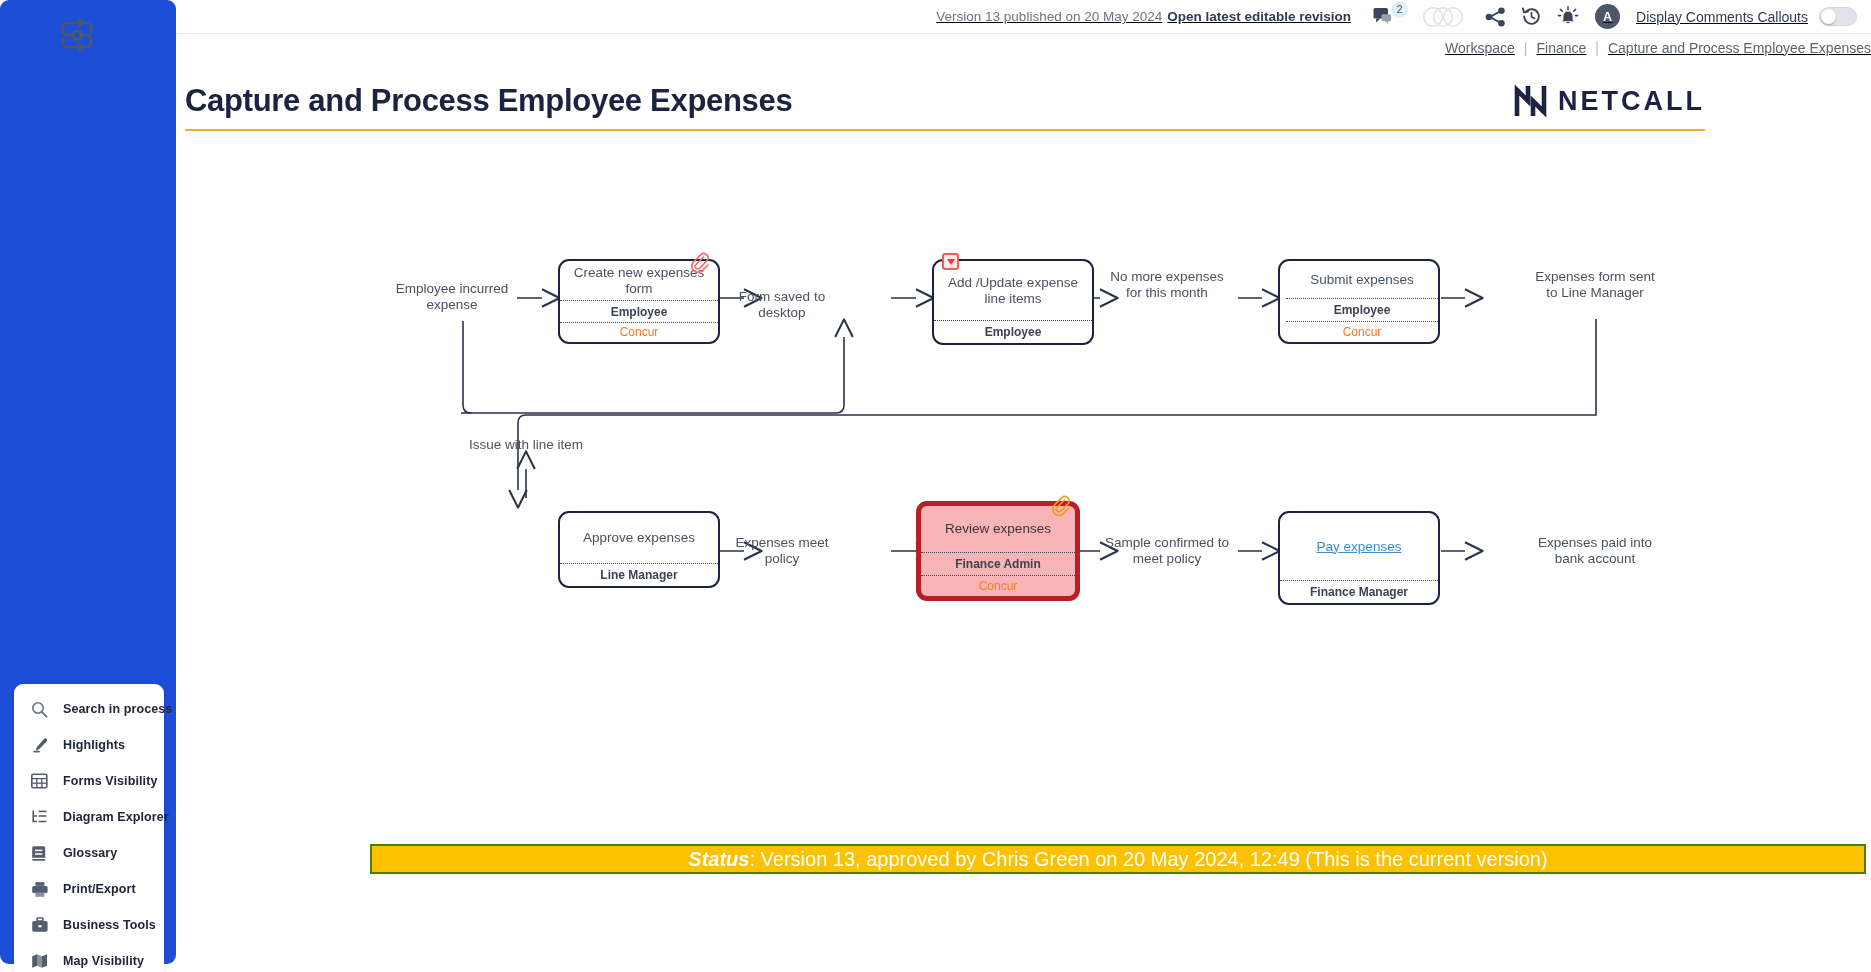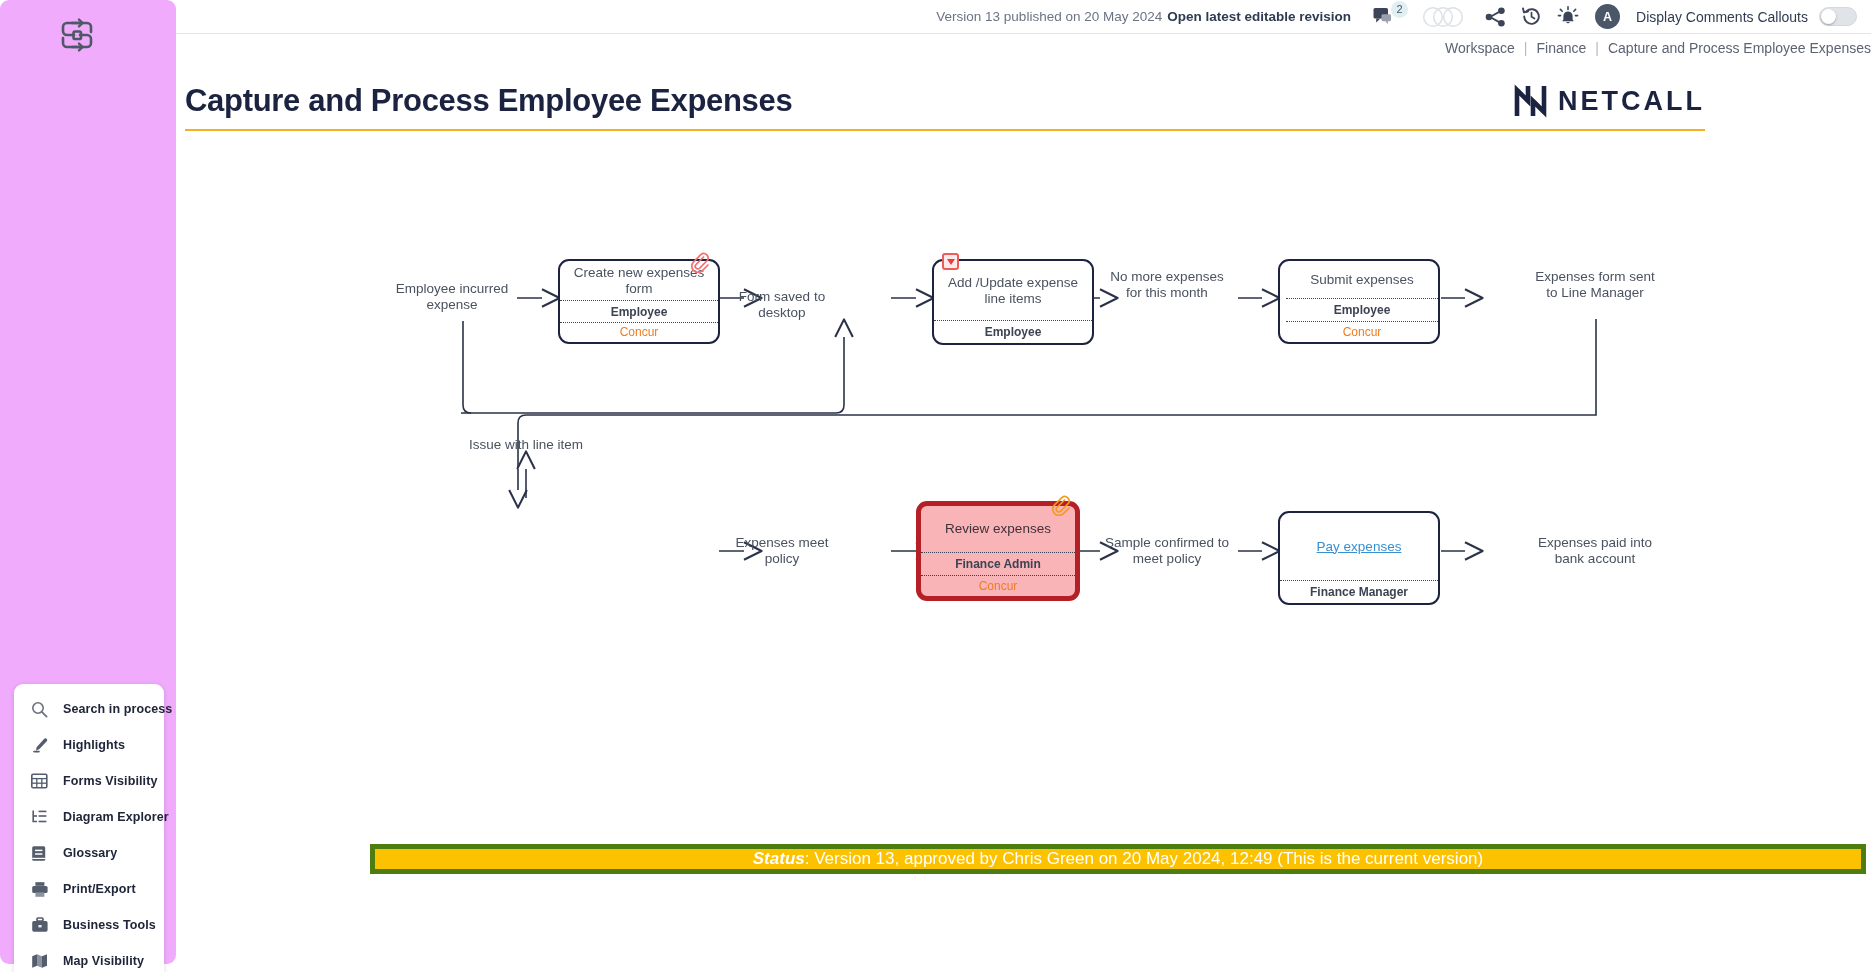--- a/index.html
+++ b/index.html
@@ -8,21 +8,21 @@
     width: 1871px; height: 972px;
     font-family: "Liberation Sans", sans-serif;
     background: #ffffff;
     overflow: hidden;
   }
   #app { position: relative; width: 1871px; height: 972px; display: flex; }
 
   
   #rail {
     width: 176px; height: 964px;
-    background: #f0abfc;
+    background: #1d4ed8;
     position: relative;
     flex: 0 0 176px;
     border-radius: 9px;
   }
   #rail-logo {
     position: absolute; top: 10px; left: 52px;
     width: 50px; height: 50px;
     display: flex; align-items: center; justify-content: center;
   }
   #tool-menu {
@@ -45,21 +45,21 @@
     display: flex; align-items: center; justify-content: flex-start;
     color: #5a6473;
   }
   .tool-label {
     font-size: 12.5px; color: #20263a; font-weight: 600;
     margin-left: 10px; white-space: nowrap;
     letter-spacing: 0.1px;
   }
 
   
-  #main { flex: 1 1 auto; position: relative; height: 972px; background: #7dd3fc; }
+  #main { flex: 1 1 auto; position: relative; height: 972px; background: #7dd3fc; text-decoration: underline; }
   #topbar {
     height: 34px; width: 100%;
     background: #ffffff;
     border-bottom: 1px solid #e2e6ea;
     display: flex; align-items: center; justify-content: flex-end;
     padding-right: 14px;
     position: relative;
   }
   #version-text {
     font-size: 13.5px; color: #6b7484; white-space: nowrap;
@@ -182,23 +182,23 @@
     position: absolute;
     text-align: center;
     font-size: 13.5px; color: #4a5260; line-height: 1.18;
   }
 
   
   #statusbar {
     position: absolute; left: 194px; top: 783px;
     width: 1496px; height: 30px;
     background: #fcc200;
-    border: 5px solid #4d7c0f;
-    display: flex; align-items: center; justify-content: center;
-    color: #ffffff; font-size: 17px;
+    border: 2px solid #4d7c0f;
+    display: flex; align-items: center; justify-content: center;
+    color: #ffffff; font-size: 20px;
   }
   #status-key { font-weight: 700; font-style: italic; }
 </style>
 </head>
 <body>
 
 <div id="app">
 
   <div id="rail">
 
@@ -466,20 +466,24 @@
         </div>
 
         <div class="edge-label" style="left:1352px; top:98px; width:134px;">
           <span>Expenses form sent to Line Manager</span>
         </div>
 
         <div class="edge-label" style="left:290px; top:266px; width:120px;">
           <span>Issue with line item</span>
         </div>
 
+        <div class="node" style="left:382px; top:340px; width:162px; height:77px;">
+          <div class="node-title">Approve expenses</div>
+          <div class="node-role">Line Manager</div>
+        </div>
 
         <div class="edge-label" style="left:551px; top:364px; width:110px;">
           <span>Expenses meet policy</span>
         </div>
 
         <div class="node highlight" style="left:740px; top:330px; width:164px; height:100px;">
           <span class="clip" style="top:-11px; right:6px;">
             <svg width="21" height="21" viewBox="0 0 21 21">
               <path d="M14.5 5 L7 12.5 a2.6 2.6 0 0 0 3.7 3.7 L18 8.8 a4.4 4.4 0 0 0 -6.2 -6.2 L4.6 9.8 a6.2 6.2 0 0 0 8.8 8.8 L19 13" fill="none" stroke="#f59a1e" stroke-width="1.7" stroke-linecap="round"></path>
             </svg>

